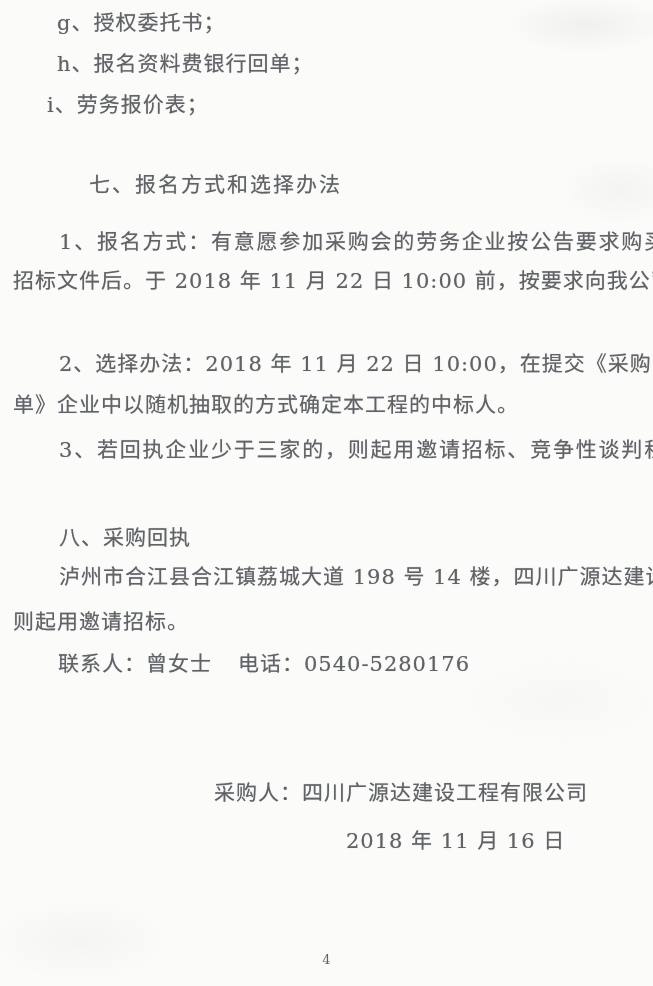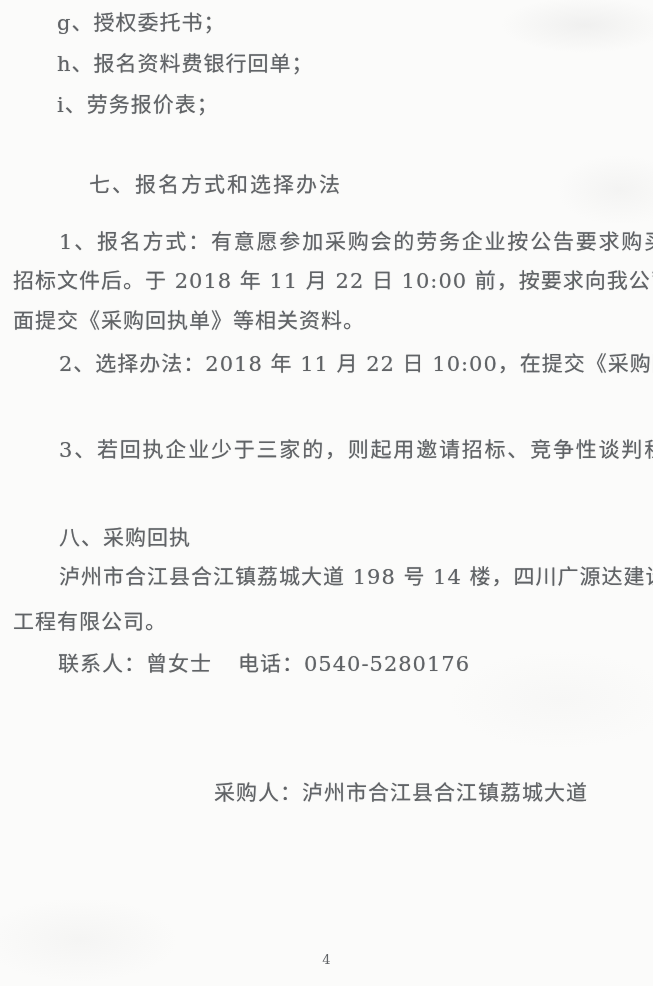--- a/index.html
+++ b/index.html
@@ -41,37 +41,38 @@
     letter-spacing: 0;
   }
 </style>
 </head>
 <body>
 
 <div class="page">
 
   <div class="line" style="top:10px;  left:57px;">g、授权委托书；</div>
   <div class="line" style="top:51px;  left:57px;">h、报名资料费银行回单；</div>
-  <div class="line" style="top:92px;  left:57px;">i、劳务报价表；</div>
+  <div class="line" style="top:92px;  left:47px;">i、劳务报价表；</div>
 
   <div class="line heading" style="top:172px; left:57px;">七、报名方式和选择办法</div>
 
   <div class="line ls-wide" style="top:229px; left:59px;">1、报名方式：有意愿参加采购会的劳务企业按公告要求购买</div>
   <div class="line" style="top:268px; left:13px;">招标文件后。于 2018 年 11 月 22 日 10:00 前，按要求向我公司书</div>
-  <div class="line" style="top:308px; left:13px;">面提交《采购回执单》等相关资料。</div>
 
   <div class="line" style="top:351px; left:59px;">2、选择办法：2018 年 11 月 22 日 10:00，在提交《采购回执</div>
+  <div class="line" style="top:392px; left:13px;">单》企业中以随机抽取的方式确定本工程的中标人。</div>
 
   <div class="line ls-wide" style="top:437px; left:59px;">3、若回执企业少于三家的，则起用邀请招标、竞争性谈判程</div>
 
   <div class="line" style="top:525px; left:59px;">八、采购回执</div>
   <div class="line" style="top:564px; left:59px;">泸州市合江县合江镇荔城大道 198 号 14 楼，四川广源达建设</div>
-  <div class="line" style="top:609px; left:13px;">工程有限公司。</div>
+  <div class="line" style="top:609px; left:13px;">则起用邀请招标。</div>
 
   <div class="line" style="top:651px; left:58px;">
     <span>联系人：曾女士</span><span class="contact-gap"></span><span>电话：0540-5280176</span>
   </div>
 
-  <div class="line" style="top:780px; left:214px;">采购人：泸州市合江县合江镇荔城大道</div>
+  <div class="line" style="top:780px; left:214px;">采购人：四川广源达建设工程有限公司</div>
+  <div class="line" style="top:828px; left:346px;">2018 年 11 月 16 日</div>
 
   <div class="page-number" style="top:952px;">4</div>
 
 </div>
 
 </body></html>

